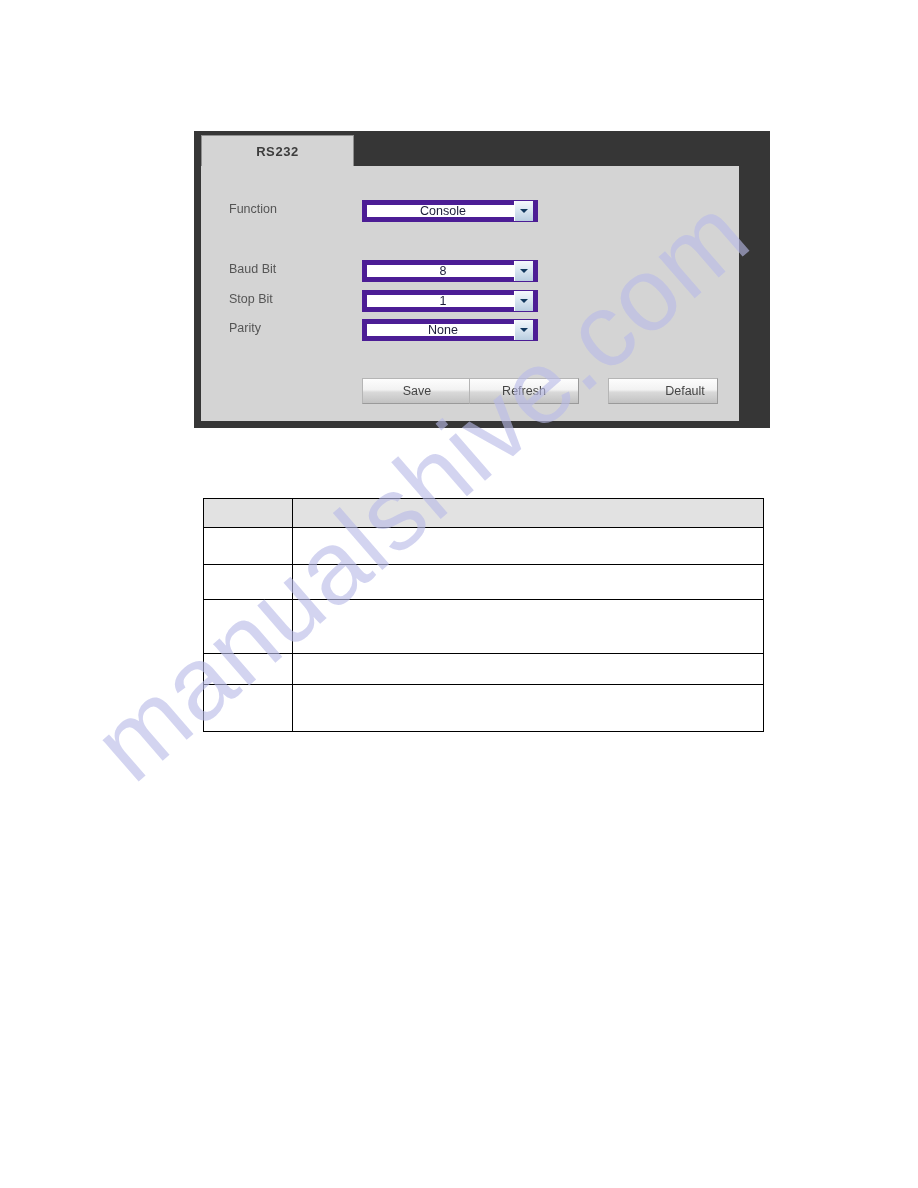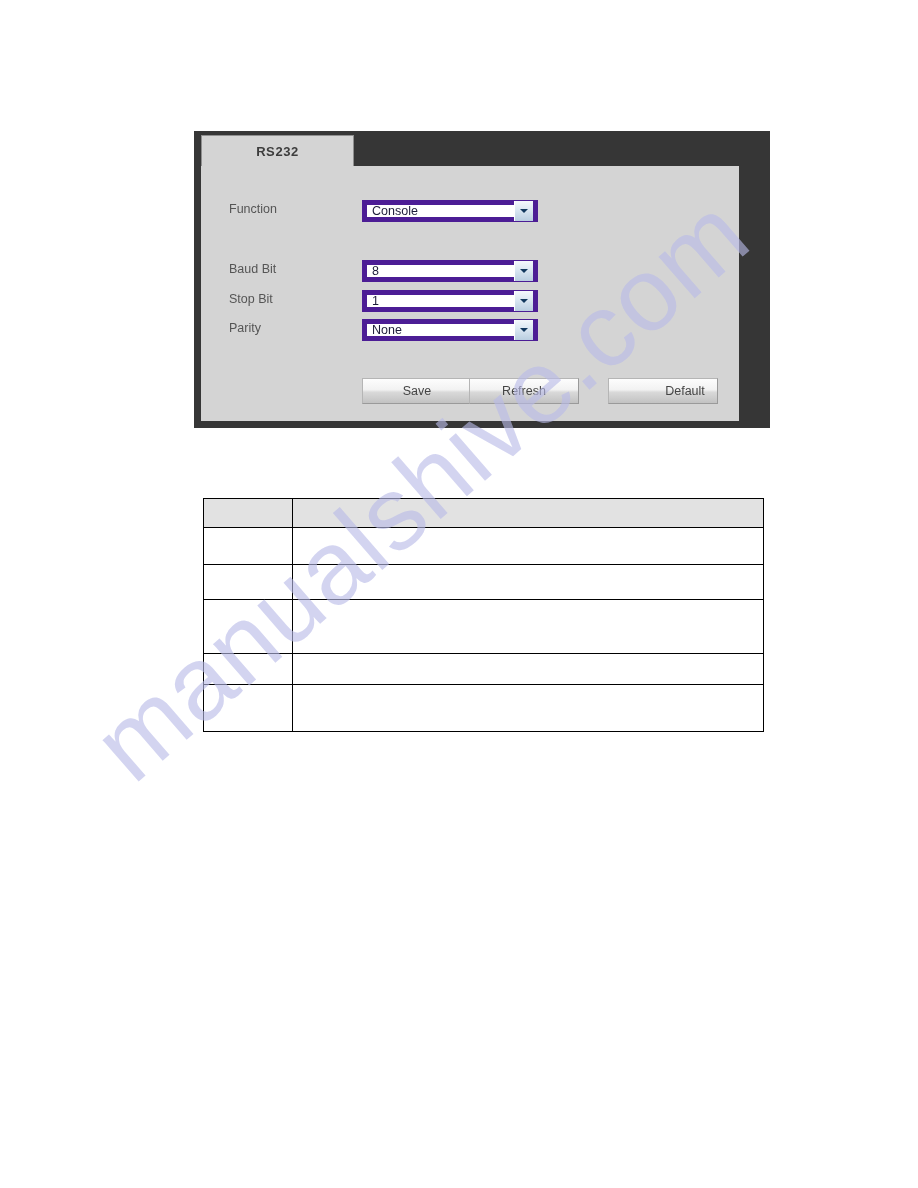--- a/index.html
+++ b/index.html
@@ -43,20 +43,21 @@
   
   .panel {
     position: absolute;
     left: 194px;
     top: 131px;
     width: 576px;
     height: 297px;
     background: #363636;
     z-index: 2;
     box-sizing: border-box;
+    text-align: center;
   }
   .panel-tabbar {
     position: absolute;
     left: 0;
     top: 0;
     width: 576px;
     height: 36px;
     background: #363636;
   }
   .tab {

